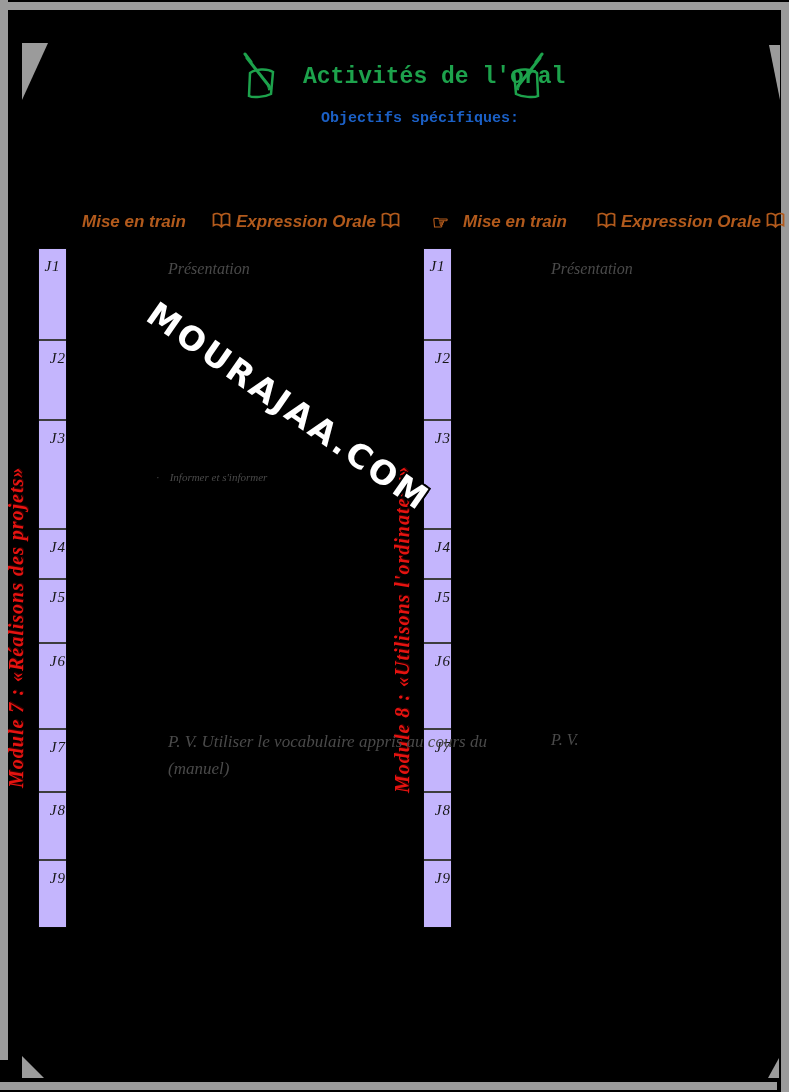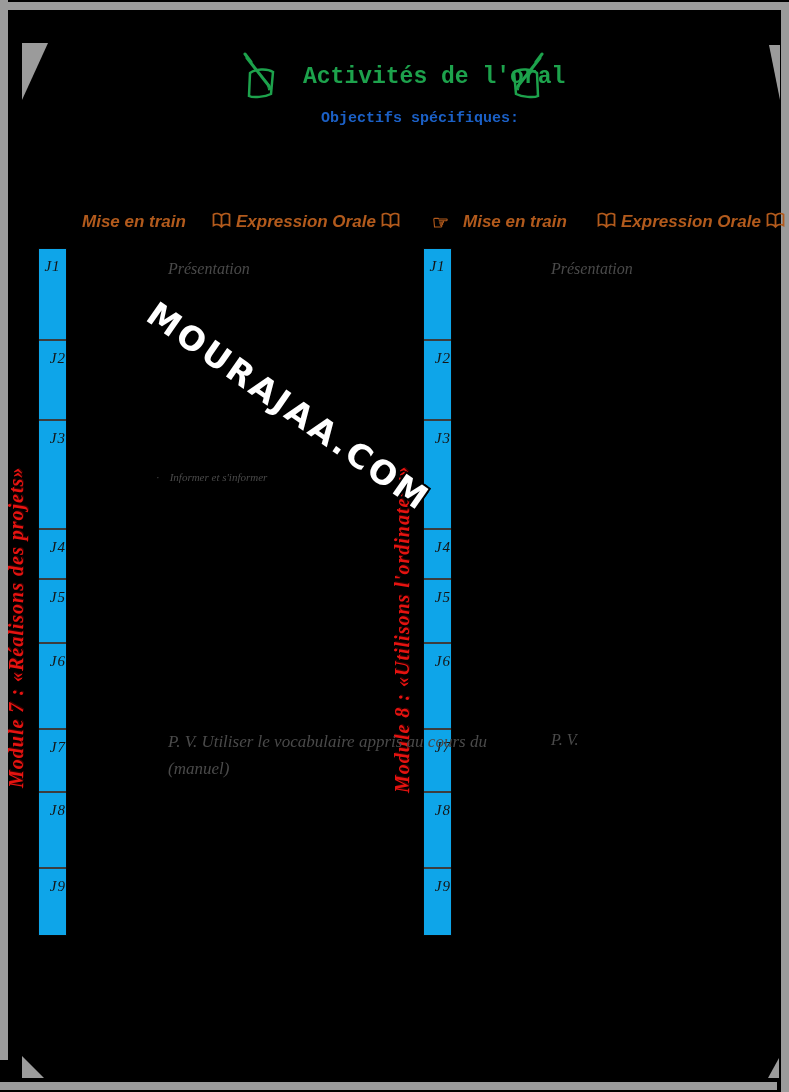--- a/index.html
+++ b/index.html
@@ -43,32 +43,32 @@
   .hdr-mise-left { left:82px; }
   .hdr-expr-left { left:212px; }
   .hdr-hand { left:432px; top:211px; font-size:19px; font-style:normal; }
   .hdr-mise-right { left:463px; }
   .hdr-expr-right { left:597px; }
   .book-icon { width:19px; height:17px; display:inline-block; }
 
   
   .day-col {
     position:absolute; top:248px; width:29px; border:1px solid #050505;
-    background:#0ea5e9; box-sizing:border-box;
+    background:#c4b5fd; box-sizing:border-box;
   }
   .day-col-left  { left:38px; }
   .day-col-right { left:423px; }
   .day-cell {
     box-sizing:border-box; text-align:center; padding-top:9px;
     font-style:italic; font-size:15px; color:#151515;
     font-family:"Liberation Serif", serif; letter-spacing:1px;
   }
   .day-cell + .day-cell { border-top:2px solid #3d3d3d;text-align:right; }
   .h0{height:90px;} .h1{height:80px;} .h2{height:109px;} .h3{height:50px;}
-  .h4{height:64px;} .h5{height:86px;} .h6{height:63px;} .h7{height:76px;} .h8{height:68px;}
+  .h4{height:64px;} .h5{height:86px;} .h6{height:63px;} .h7{height:68px;} .h8{height:68px;}
 
   
   .vlabel {
     position:absolute; white-space:nowrap;
     transform:rotate(-90deg); transform-origin:left top;
     font-family:"Liberation Serif", serif; font-weight:bold; font-style:italic;
     font-size:20px; letter-spacing:1px; color:#e51310;
     text-shadow:1px 1px 0 #3a0000;
   }
   .vlabel-m7 { left:5px;  top:788px; }

